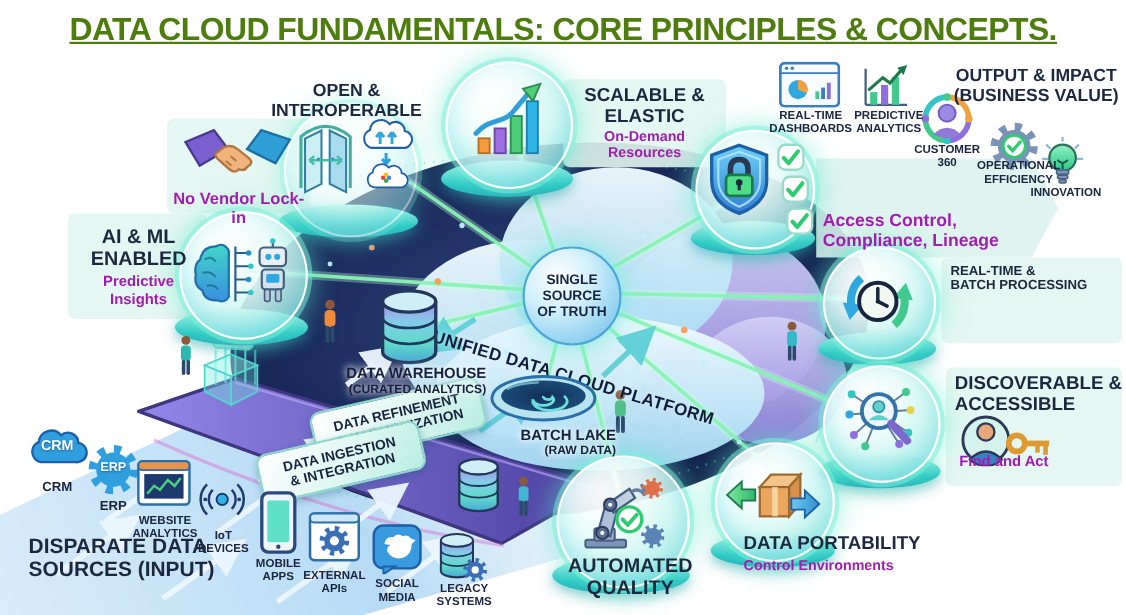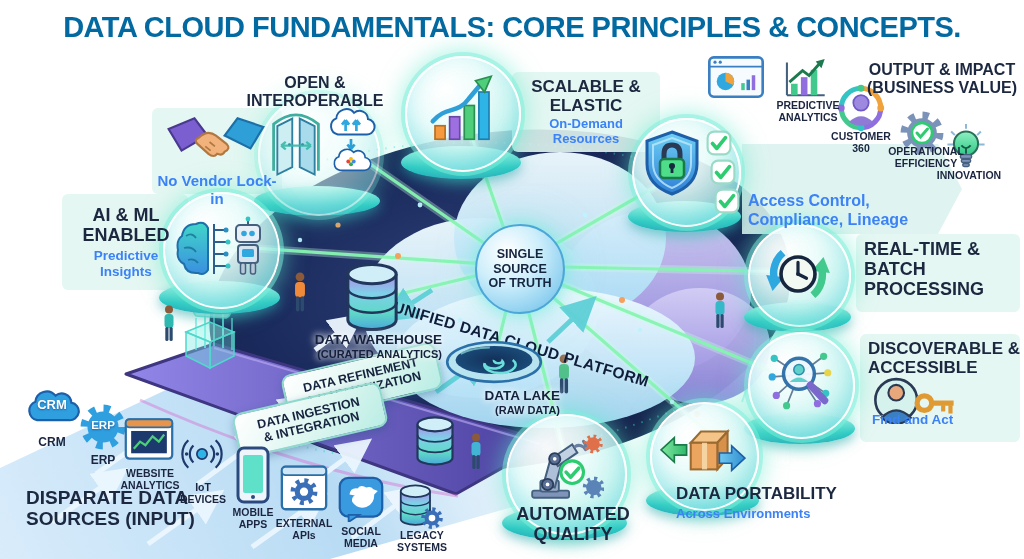--- a/index.html
+++ b/index.html
@@ -1,33 +1,33 @@
 <!DOCTYPE html>
 <html><head>
 <meta charset="utf-8">
 <style>
   html,body{margin:0;padding:0;background:#fff;}
   #canvas{position:relative;width:1024px;height:559px;overflow:hidden;background:#ffffff;
           font-family:"Liberation Sans","DejaVu Sans",sans-serif;}
   svg{display:block;}
   .bgsvg{position:absolute;left:0;top:0;z-index:2;}
   .title{position:absolute;top:11px;left:0;width:100%;text-align:center;font-size:29px;
-         font-weight:800;letter-spacing:-0.5px;color:#0369a1;z-index:10;}
+         font-weight:800;letter-spacing:-0.5px;color:#4d7c0f;z-index:10;text-decoration:underline;}
   .dome{position:absolute;border-radius:50%;z-index:6;
         background:radial-gradient(circle at 34% 28%, rgba(255,255,255,.97) 0%, rgba(234,252,250,.93) 35%,
           rgba(198,244,239,.86) 60%, rgba(152,233,226,.8) 80%, rgba(122,226,219,.76) 100%);
         border:2px solid rgba(255,255,255,.95);
         box-shadow:0 0 0 4px rgba(126,240,220,.5), 0 0 22px 6px rgba(96,233,203,.5),
                    inset 0 -10px 22px rgba(90,210,225,.35);}
   .dome.soft{opacity:.62;}
   .dome-base{position:absolute;border-radius:50%;z-index:5;
         background:linear-gradient(180deg,#b2f6e9,#2cc8c4 65%,#1fa8b8);
         box-shadow:0 4px 12px rgba(40,160,170,.55);}
   .ttl{position:absolute;font-weight:800;color:#1c2740;z-index:9;line-height:1.1;}
-  .cap{position:absolute;font-weight:700;color:#3b82f6;z-index:9;line-height:1.18;}
+  .cap{position:absolute;font-weight:700;color:#a21caf;z-index:9;line-height:1.18;}
   .slabel{position:absolute;font-weight:800;color:#1b2540;font-size:10.5px;text-align:center;line-height:1.12;z-index:9;}
   .ttl span,.cap span,.slabel span,.blines span,.flabel span{display:block;}
   .ctr{text-align:center;}
   .icon{position:absolute;z-index:8;}
   .orb{position:absolute;left:475px;top:224px;width:86px;height:86px;border-radius:50%;z-index:8;
        background:radial-gradient(circle at 35% 30%, #ffffff, #cdeefb 40%, #8fd0f0 75%, #6fb8e8);
        border:2.5px solid #4aa8d8;
        box-shadow:0 0 16px rgba(130,235,225,.9), 0 0 36px rgba(120,230,220,.5);
        display:flex;flex-direction:column;align-items:center;justify-content:center;
        font-weight:800;font-size:12.5px;color:#15243f;line-height:1.18;text-align:center;}
@@ -611,49 +611,53 @@
   <div class="cap ctr" style="left:528px;top:116px;width:116px;font-size:13px">
     <span>On-Demand</span>
     <span>Resources</span>
   </div>
 
   <div class="cap" style="left:748px;top:192px;width:170px;font-size:16px">
     <span>Access Control,</span>
     <span>Compliance, Lineage</span>
   </div>
 
-  <div class="ttl" style="left:864px;top:240px;width:156px;font-size:18px">
+  <div class="ttl" style="left:864px;top:240px;width:156px;font-size:12px">
     <span>REAL-TIME &amp;</span>
     <span>BATCH PROCESSING</span>
   </div>
 
   <div class="ttl" style="left:868px;top:340px;width:170px;font-size:17px">
     <span>DISCOVERABLE &amp;</span>
     <span>ACCESSIBLE</span>
   </div>
   <div class="cap" style="left:872px;top:412px;width:120px;font-size:13.5px">Find and Act</div>
 
   <div class="ttl" style="left:676px;top:485px;width:180px;font-size:17px">DATA PORTABILITY</div>
-  <div class="cap" style="left:676px;top:506px;width:180px;font-size:13px">Across Environments</div>
+  <div class="cap" style="left:676px;top:506px;width:180px;font-size:13px">Control Environments</div>
 
   <div class="ttl ctr" style="left:488px;top:505px;width:170px;font-size:18px">AUTOMATED QUALITY</div>
 
   <div class="ttl ctr" style="left:76px;top:206px;width:100px;font-size:18px">
     <span>AI &amp; ML</span>
     <span>ENABLED</span>
   </div>
   <div class="cap ctr" style="left:76px;top:248px;width:100px;font-size:13.5px">
     <span>Predictive</span>
     <span>Insights</span>
   </div>
 
   <div class="ttl ctr" style="left:866px;top:61px;width:152px;font-size:16px">
     <span>OUTPUT &amp; IMPACT</span>
     <span>(BUSINESS VALUE)</span>
   </div>
+  <div class="slabel" style="left:688px;top:100px;width:98px">
+    <span>REAL-TIME</span>
+    <span>DASHBOARDS</span>
+  </div>
   <div class="slabel" style="left:762px;top:100px;width:92px">
     <span>PREDICTIVE</span>
     <span>ANALYTICS</span>
   </div>
   <div class="slabel" style="left:824px;top:131px;width:74px">
     <span>CUSTOMER</span>
     <span>360</span>
   </div>
   <div class="slabel" style="left:874px;top:146px;width:104px">
     <span>OPERATIONAL</span>
@@ -661,21 +665,21 @@
   </div>
   <div class="slabel" style="left:926px;top:170px;width:86px">
     <span>INNOVATION</span>
   </div>
 
   <div class="flabel" style="left:314px;top:332px;width:128px">
     <span class="t1">DATA WAREHOUSE</span>
     <span class="t2">(CURATED ANALYTICS)</span>
   </div>
   <div class="flabel" style="left:450px;top:388px;width:110px">
-    <span class="t1">DATA LAKE</span>
+    <span class="t1">BATCH LAKE</span>
     <span class="t2">(RAW DATA)</span>
   </div>
   <div class="banner" style="left:283px;top:358px;width:154px;height:44px;transform:rotate(-13deg)">
     <div class="blines">
       <span>DATA REFINEMENT</span>
       <span>&amp; HARMONIZATION</span>
     </div>
   </div>
   <div class="banner" style="left:234px;top:397px;width:148px;height:42px;transform:rotate(-13deg)">
     <div class="blines">

